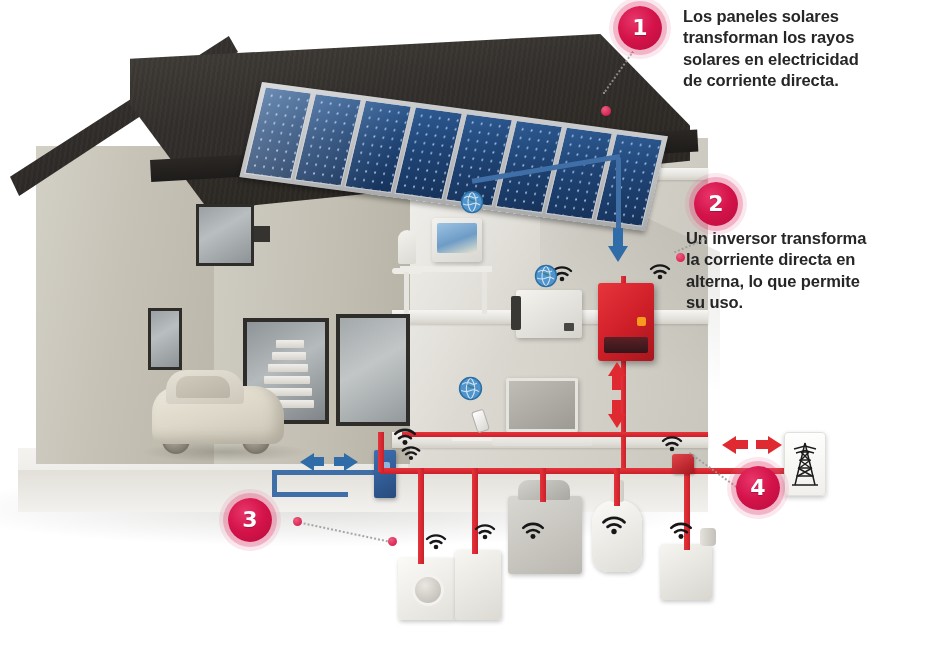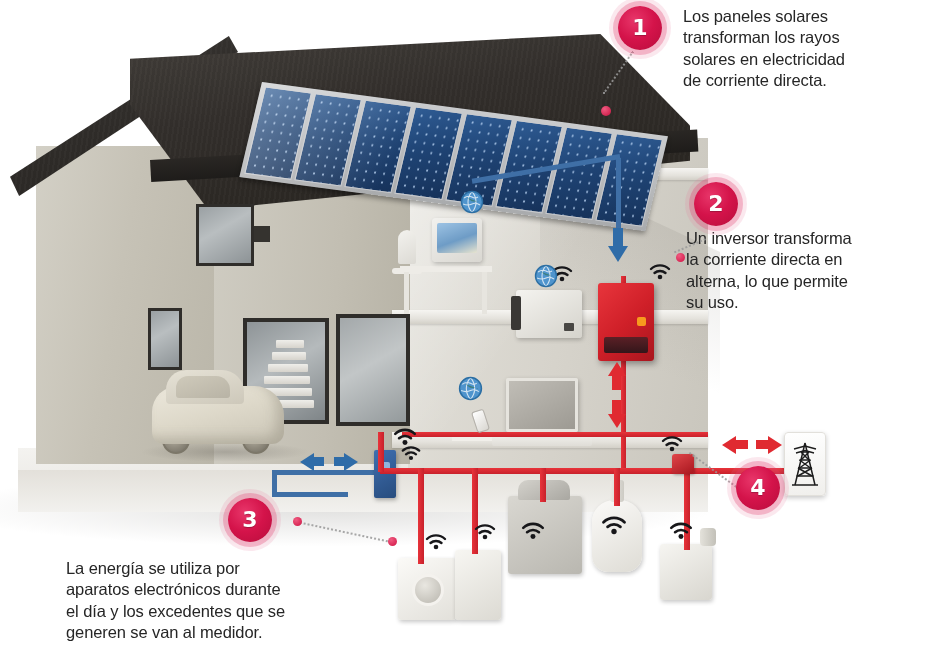--- a/index.html
+++ b/index.html
@@ -11,21 +11,21 @@
   }
   #stage{position:absolute;inset:0;width:937px;height:656px;background:#fff;}
   .noevt{pointer-events:none;}
 
   
   .callout{position:absolute;}
   .callout p{
     margin:0;
     font-size:16.5px;
     line-height:1.30;
-    font-weight:400;
+    font-weight:700;
     color:#262626;
     letter-spacing:-0.1px;
     white-space:pre-line;
   }
 
   
   .badge{
     position:absolute;width:44px;height:44px;border-radius:50%;
     display:flex;align-items:center;justify-content:center;
     color:#ffffff;font-size:22px;font-weight:700;
@@ -608,24 +608,18 @@
   <div class="callout" style="left:686px;top:228px;width:210px;">
     <p>Un inversor transforma
 la corriente directa en
 alterna, lo que permite
 su uso.</p>
   </div>
 
   <div class="badge" id="badge3" style="left: 228px; top: 498px;">
     <span>3</span>
   </div>
-  <div class="callout" style="left:66px;top:558px;width:282px;">
-    <p>La energía se utiliza por
-aparatos electrónicos durante
-el día y los excedentes que se
-generen se van al medidor.</p>
-  </div>
 
   <div class="badge" id="badge4" style="left: 736px; top: 466px;">
     <span>4</span>
   </div>
 
 </div>
 
 </body></html>

